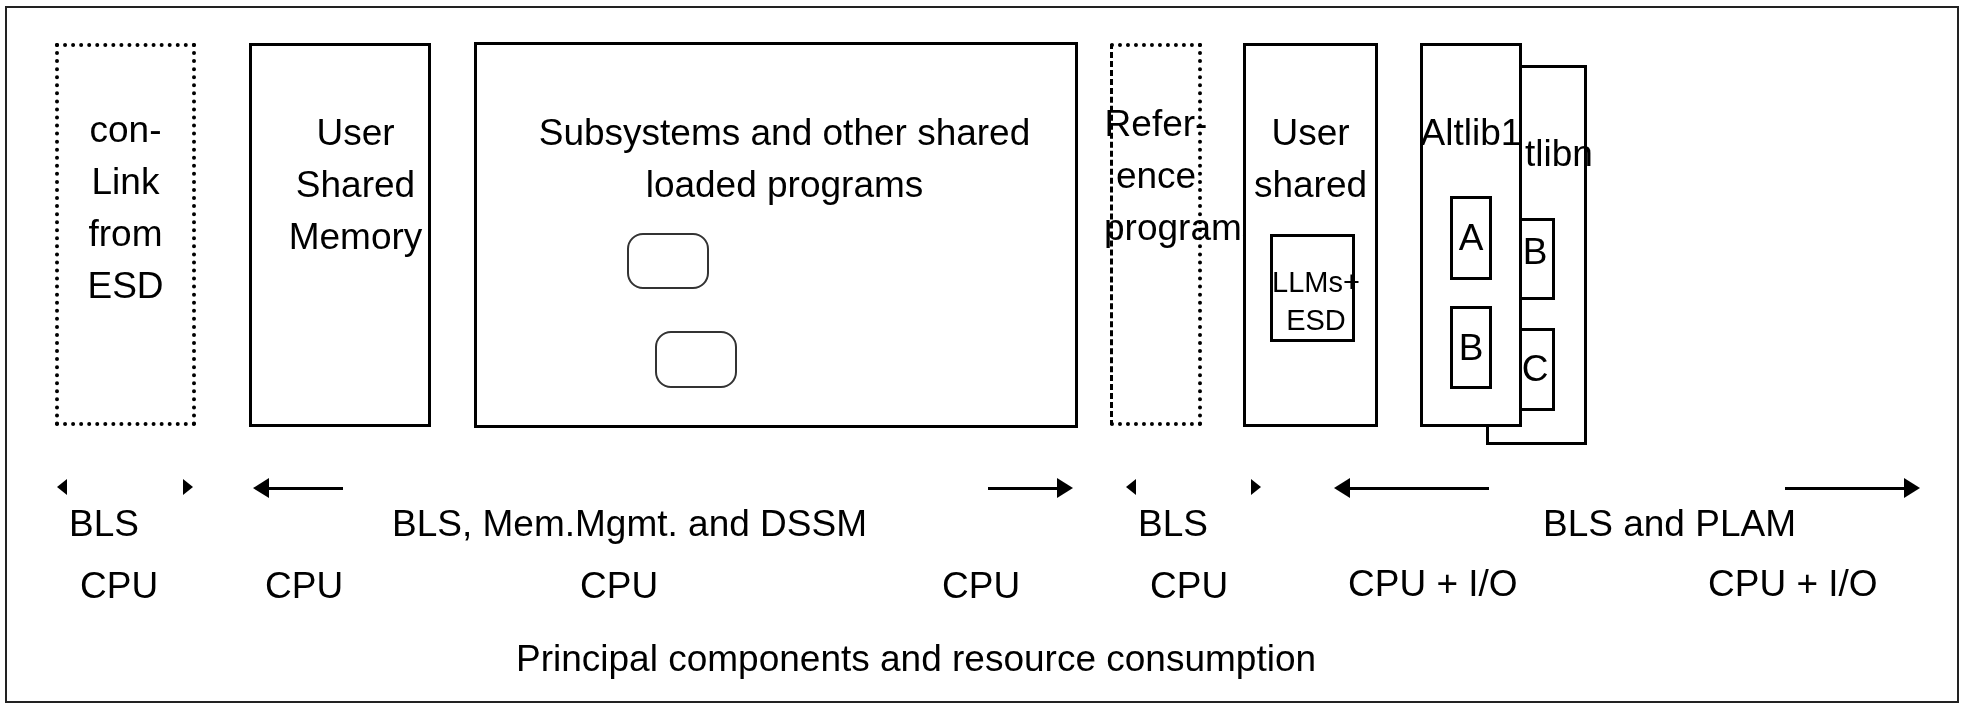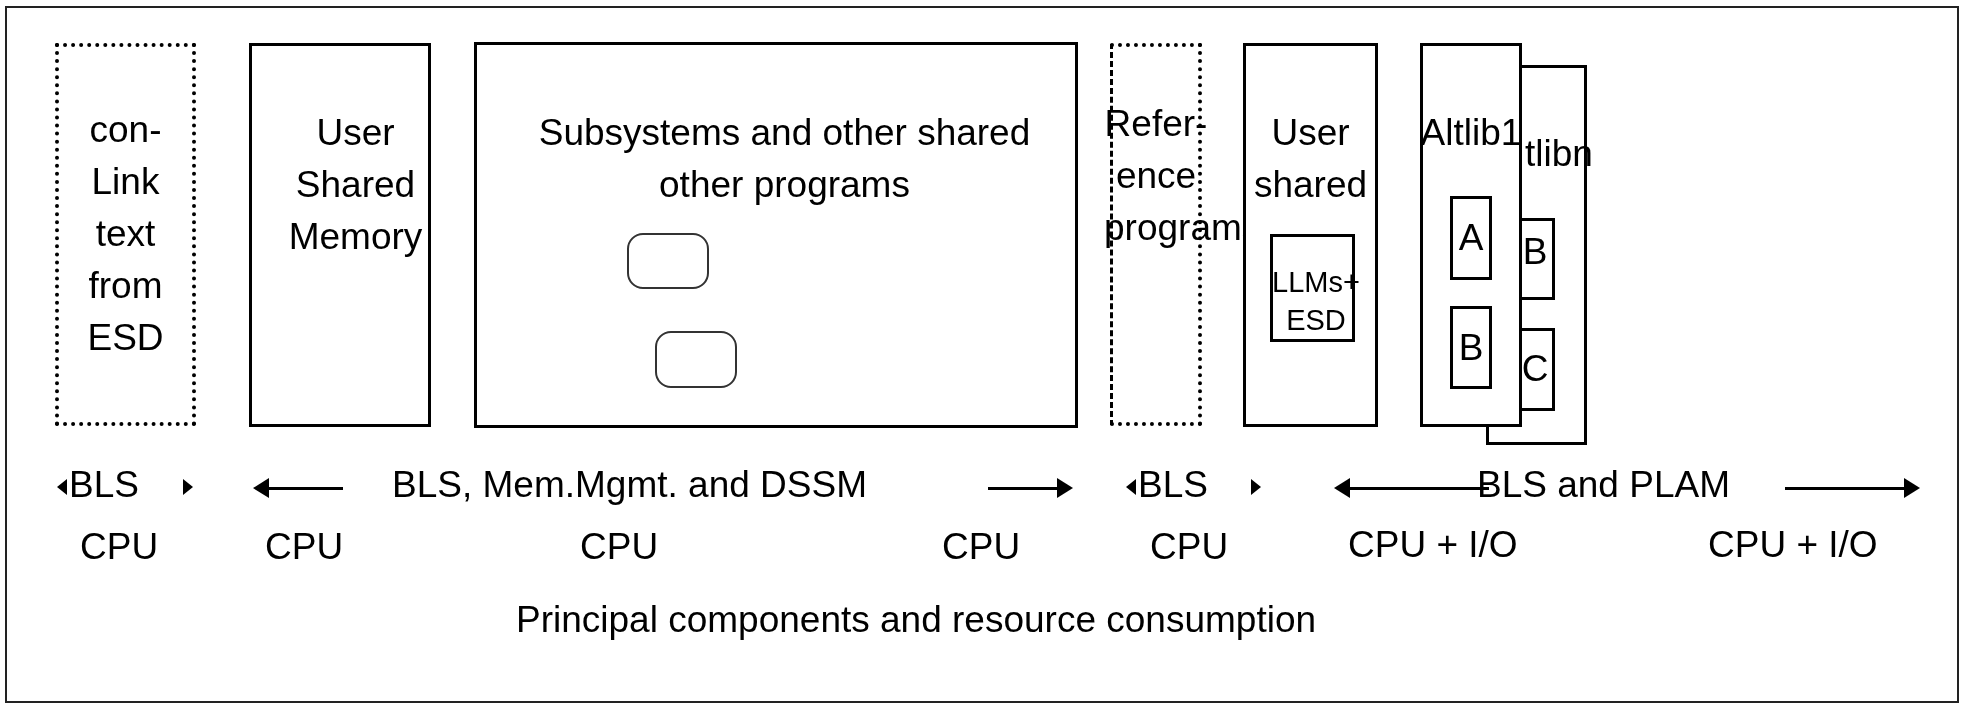--- a/index.html
+++ b/index.html
@@ -7,56 +7,55 @@
          font-family:"Liberation Sans", sans-serif; color:#000; }
   .frame { position:absolute; left:5px; top:6px; width:1954px; height:697px;
            border:2px solid #222; box-sizing:border-box; background:#fff; }
   .box { position:absolute; box-sizing:border-box; border:3px solid #000; background:#fff; }
   .dotted { border:4px dotted #000; }
   .dashed-dotted { border-left:3px dashed #000; border-right:4px dotted #000;
                    border-top:4px dotted #000; border-bottom:4px dotted #000; }
   .lbl { position:absolute; text-align:center; font-size:37px; line-height:52px; white-space:nowrap; }
   .small { font-size:29px; line-height:38px; }
   .rounded { position:absolute; box-sizing:border-box; border:2px solid #333; border-radius:16px; background:#fff; }
-  .txt { position:absolute; white-space:nowrap; font-size:37px; line-height:44px; }
+  .txt { position:absolute; white-space:nowrap; font-size:37px; line-height:44px;margin-top:39px; }
   .arrowline { position:absolute; height:3px; background:#000; }
   .tri-left { position:absolute; width:0; height:0; border-top:10px solid transparent;
               border-bottom:10px solid transparent; border-right:16px solid #000; }
   .tri-right { position:absolute; width:0; height:0; border-top:10px solid transparent;
                border-bottom:10px solid transparent; border-left:16px solid #000; }
   .tri-l-small { position:absolute; width:0; height:0; border-top:8px solid transparent;
                  border-bottom:8px solid transparent; border-right:10px solid #000; }
   .tri-r-small { position:absolute; width:0; height:0; border-top:8px solid transparent;
                  border-bottom:8px solid transparent; border-left:10px solid #000; }
 </style>
 </head>
 <body>
 
 <div class="frame"></div>
 
 <div class="box dotted" style="left:55px;top:43px;width:141px;height:383px;"></div>
 <div class="lbl" style="left:55px;top:104px;width:141px;">
   <div>con-</div>
   <div>Link</div>
-  <div>text</div>
   <div>from</div>
   <div>ESD</div>
 </div>
 
 <div class="box" style="left:249px;top:43px;width:182px;height:384px;"></div>
 <div class="lbl" style="left:249px;top:107px;width:213px;">
   <div>User</div>
   <div>Shared</div>
   <div>Memory</div>
 </div>
 
 <div class="box" style="left:474px;top:42px;width:604px;height:386px;"></div>
 <div class="lbl" style="left:474px;top:107px;width:621px;">
   <div>Subsystems and other shared</div>
-  <div>other programs</div>
+  <div>loaded programs</div>
 </div>
 <div class="rounded" style="left:627px;top:233px;width:82px;height:56px;"></div>
 <div class="rounded" style="left:655px;top:331px;width:82px;height:57px;"></div>
 
 <div class="box dashed-dotted" style="left:1110px;top:43px;width:92px;height:383px;"></div>
 <div class="lbl" style="left:1104px;top:98px;width:104px;">
   <div>Refer-</div>
   <div>ence</div>
   <div>programs</div>
 </div>
@@ -107,21 +106,21 @@
 <div class="txt" style="left:392px;top:463px;text-align:right;">BLS, Mem.Mgmt. and DSSM</div>
 <div class="arrowline" style="left:988px;top:487px;width:70px;"></div>
 <div class="tri-right" style="left:1057px;top:478px;"></div>
 
 <div class="tri-l-small" style="left:1126px;top:479px;"></div>
 <div class="txt" style="left:1138px;top:463px;">BLS</div>
 <div class="tri-r-small" style="left:1251px;top:479px;"></div>
 
 <div class="tri-left" style="left:1334px;top:478px;"></div>
 <div class="arrowline" style="left:1346px;top:487px;width:143px;"></div>
-<div class="txt" style="left:1477px;top:463px;">BLS and PLAM</div>
+<div class="txt" style="left:1543px;top:463px;">BLS and PLAM</div>
 <div class="arrowline" style="left:1785px;top:487px;width:120px;"></div>
 <div class="tri-right" style="left:1904px;top:478px;"></div>
 
 <div class="txt" style="left:80px;top:525px;">CPU</div>
 <div class="txt" style="left:265px;top:525px;">CPU</div>
 <div class="txt" style="left:580px;top:525px;">CPU</div>
 <div class="txt" style="left:942px;top:525px;">CPU</div>
 <div class="txt" style="left:1150px;top:525px;">CPU</div>
 <div class="txt" style="left:1348px;top:523px;">CPU + I/O</div>
 <div class="txt" style="left:1708px;top:523px;">CPU + I/O</div>

